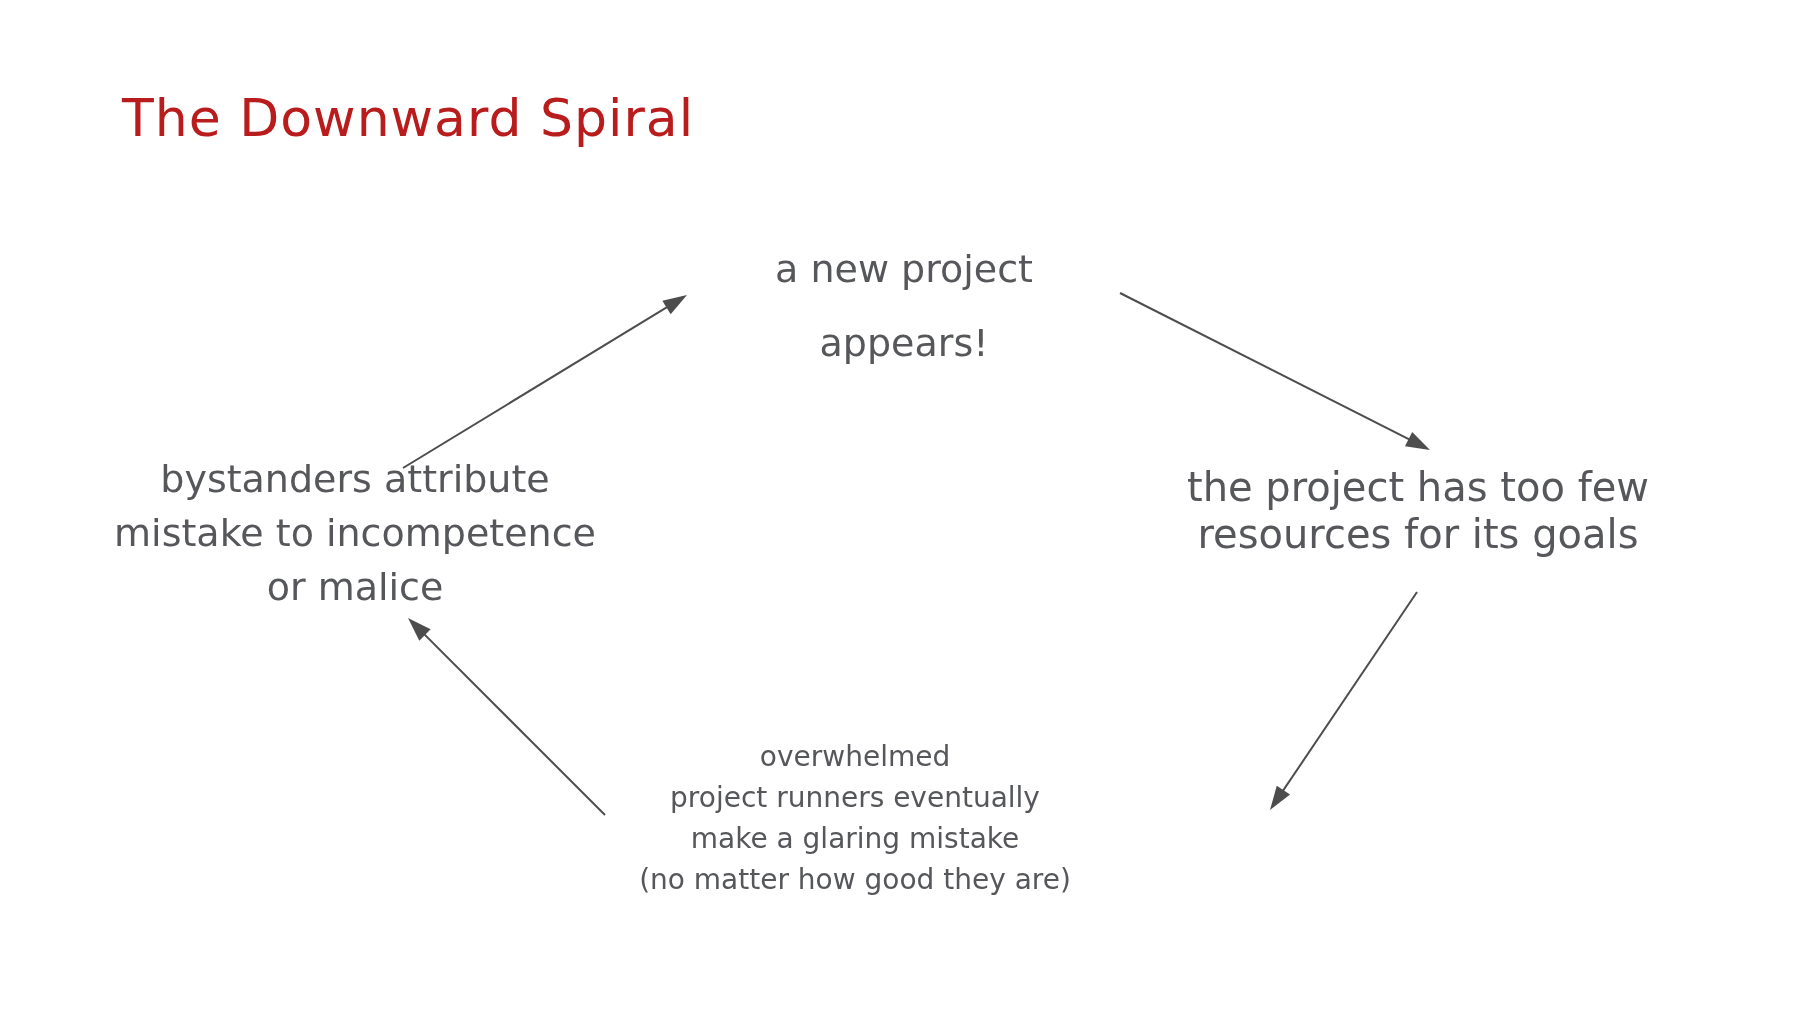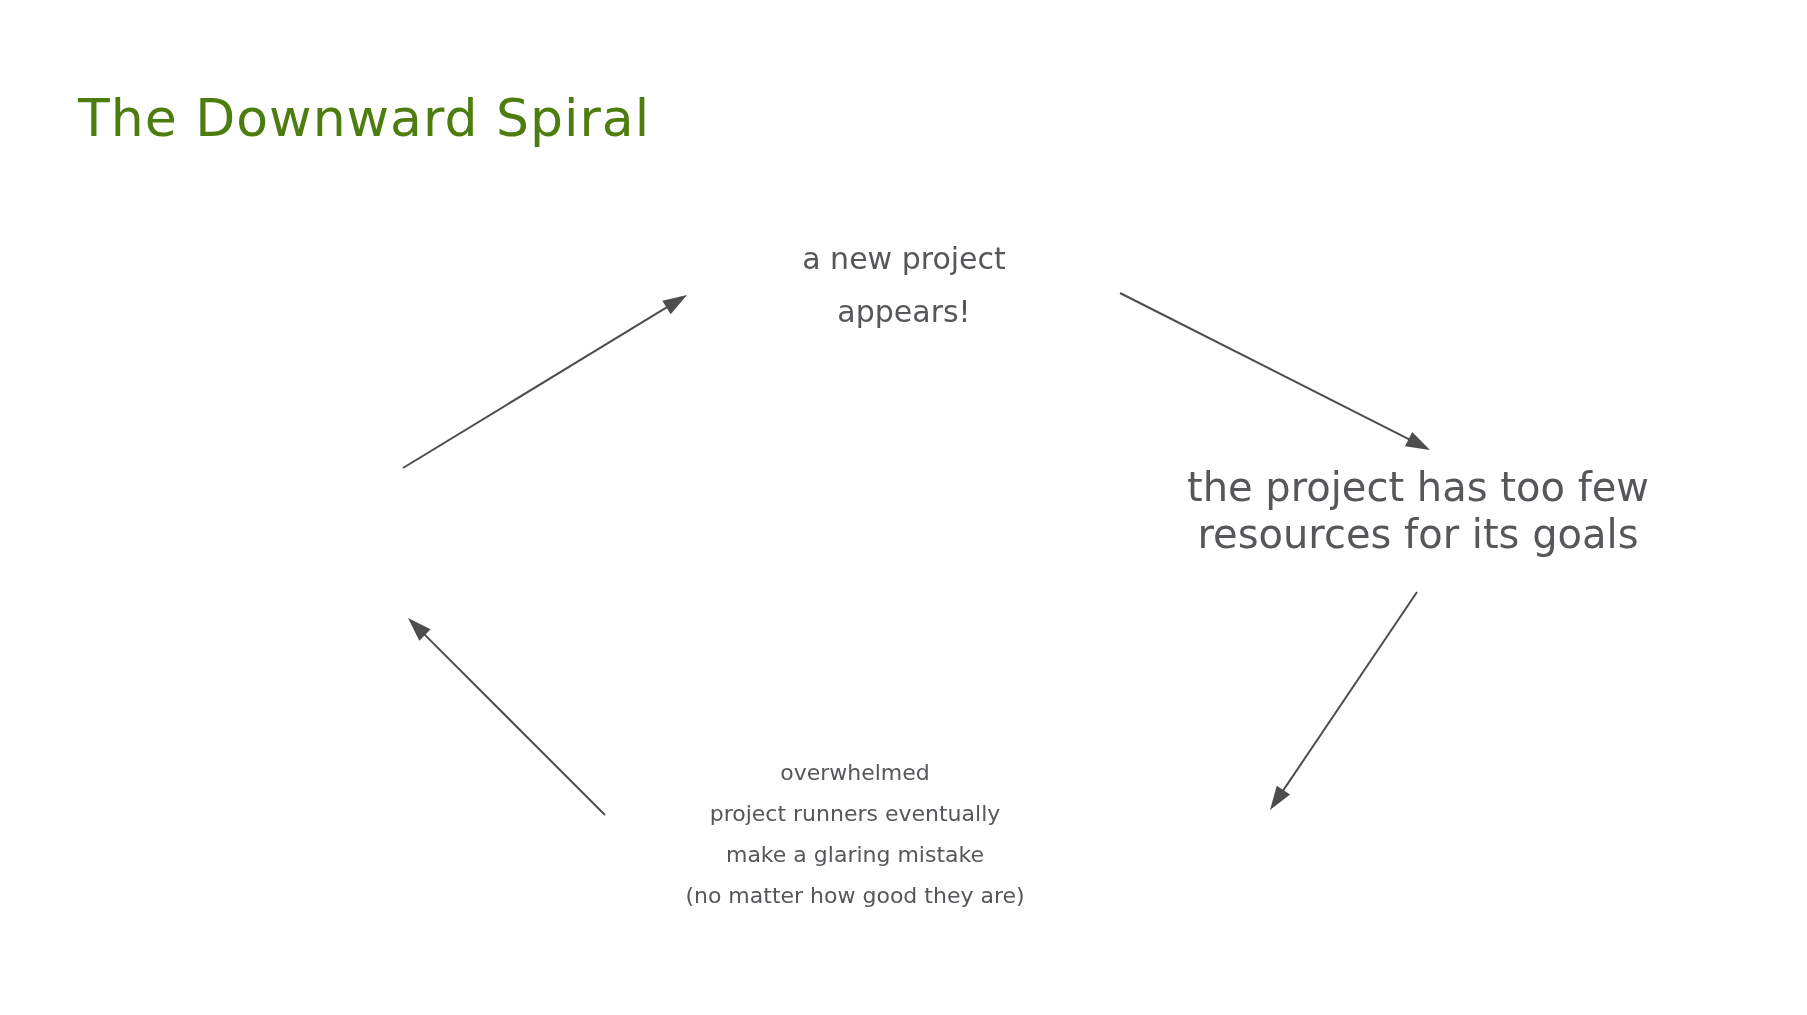--- a/index.html
+++ b/index.html
@@ -30,68 +30,71 @@
     position: absolute;
     transform: translateX(-50%);
     text-align: center;
     white-space: pre-line;
     color: #56575a;
     width: max-content;
   }
   .node-new-project {
     left: 904px;
     top: 232px;
-    font-size: 30px;
-    line-height: 53px;
+    font-size: 38px;
+    line-height: 74px;
   }
   .node-too-few-resources {
     left: 1418px;
     top: 464px;
     font-size: 40px;
     line-height: 47px;
   }
   .node-bystanders {
     left: 355px;
     top: 452px;
     font-size: 38px;
     line-height: 54px;
   }
   .node-glaring-mistake {
     left: 855px;
-    top: 752px;
-    font-size: 22px;
+    top: 736px;
+    font-size: 28px;
     line-height: 41px;
   }
   svg.arrow-layer {
     position: absolute;
     left: 0;
     top: 0;
     width: 1807px;
     height: 1015px;
     pointer-events: none;
   }
 </style>
 </head>
 <body>
 
 <div class="canvas" style="background: rgb(255, 255, 255);">
 
-  <h1 class="slide-title" style="color: #4d7c0f;">The Downward Spiral</h1>
+  <h1 class="slide-title" style="color: #b91c1c; margin-left: 44px;">The Downward Spiral</h1>
 
   <div class="node node-new-project" style="color: rgb(86, 87, 90);">a new project
 appears!</div>
 
   <div class="node node-too-few-resources" style="color: rgb(86, 87, 90);">the project has too few
 resources for its goals</div>
 
   <div class="node node-glaring-mistake" style="color: rgb(86, 87, 90);">overwhelmed
 project runners eventually
 make a glaring mistake
 (no matter how good they are)</div>
 
+  <div class="node node-bystanders" style="color: rgb(86, 87, 90);">bystanders attribute
+mistake to incompetence
+or malice</div>
 
   <svg class="arrow-layer" xmlns="http://www.w3.org/2000/svg" viewBox="0 0 1807 1015">
       <line x1="1120" y1="293" x2="1412.1577377637066" y2="440.9637575125868" stroke="#4d4d4d" stroke-width="2"></line>
       <path d="M 1430 450 L 1404.9747883214825 446.2934139096216 L 1412.203782311413 432.01960412058673 Z" fill="#4d4d4d"></path>
       <line x1="1417" y1="592" x2="1281.1816174197795" y2="793.4177374318917" stroke="#4d4d4d" stroke-width="2"></line>
       <path d="M 1270 810 L 1276.785035876492 785.6286379503582 L 1290.0508459309788 794.5739318861819 Z" fill="#4d4d4d"></path>
       <line x1="605" y1="815" x2="422.14213562373095" y2="632.142135623731" stroke="#4d4d4d" stroke-width="2"></line>
       <path d="M 408 618 L 430.62741699796953 629.3137084989847 L 419.3137084989848 640.6274169979696 Z" fill="#4d4d4d"></path>
       <line x1="403" y1="468" x2="669.9195139671093" y2="305.4046622665144" stroke="#4d4d4d" stroke-width="2"></line>
       <path d="M 687 295 L 670.6652816671369 314.3177891329735 L 662.3415518539255 300.653400306661 Z" fill="#4d4d4d"></path>

